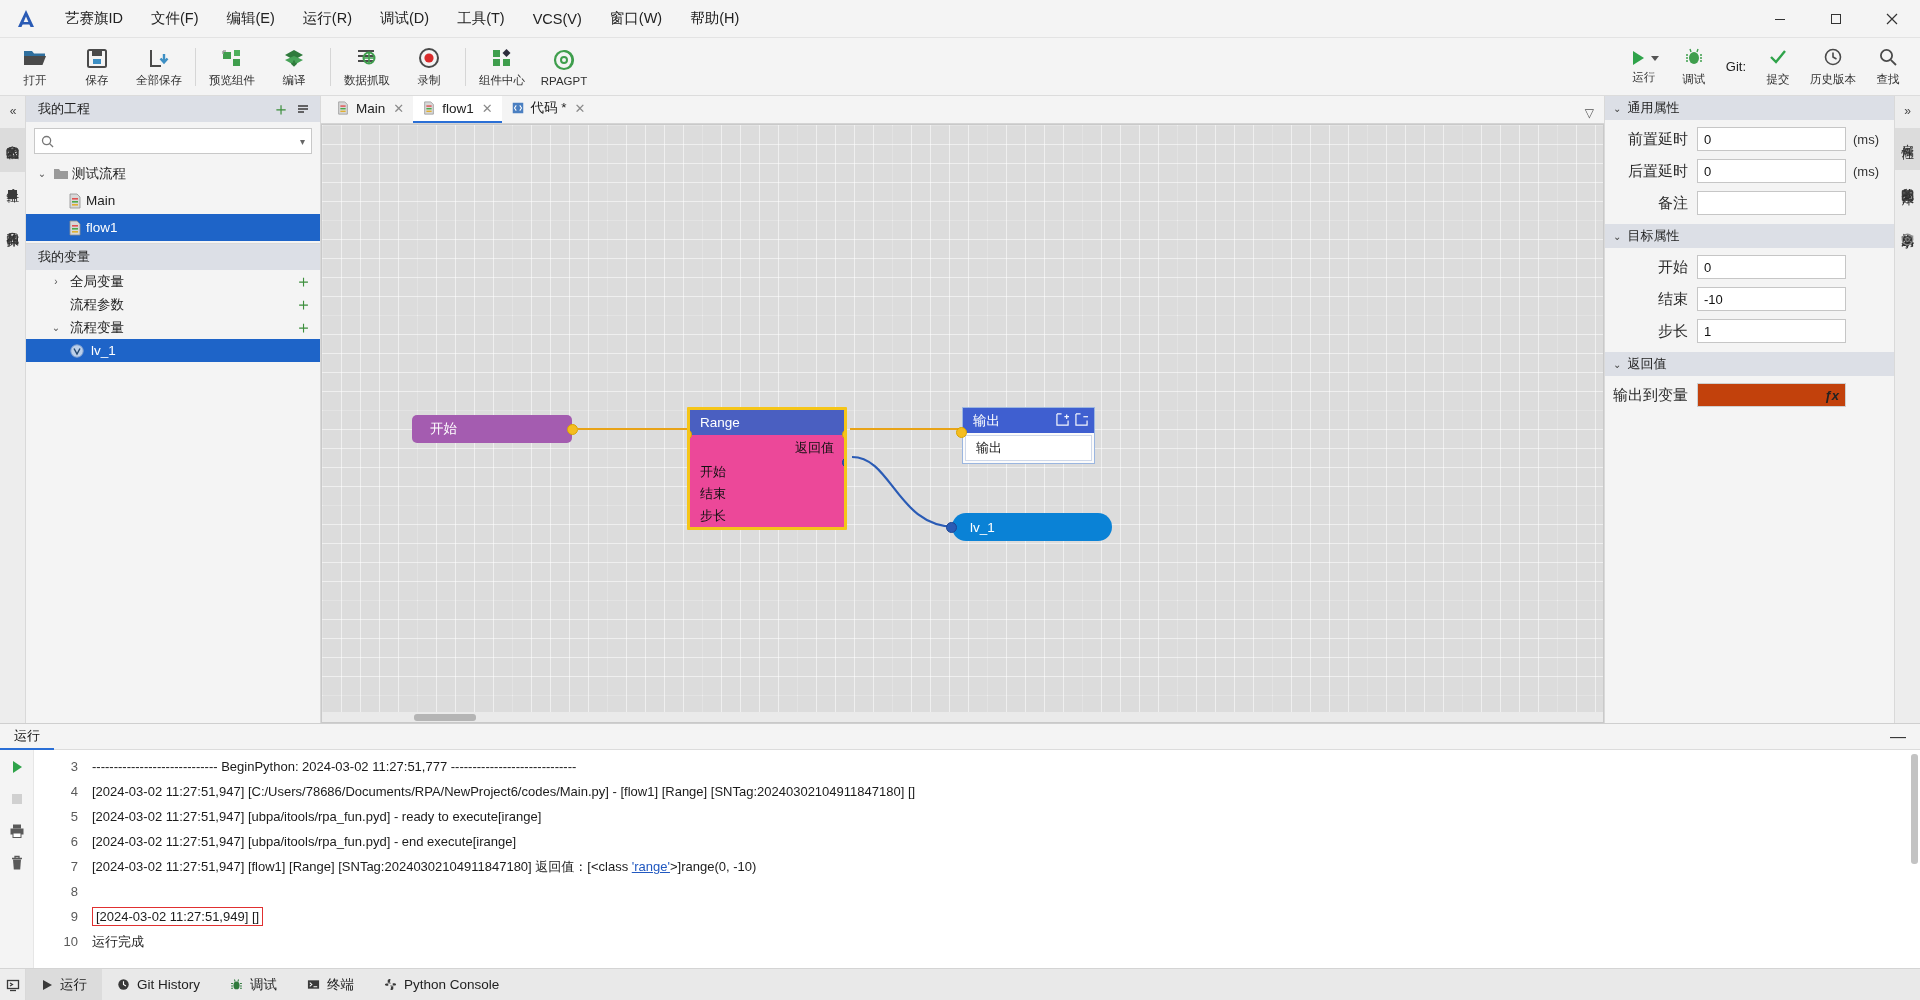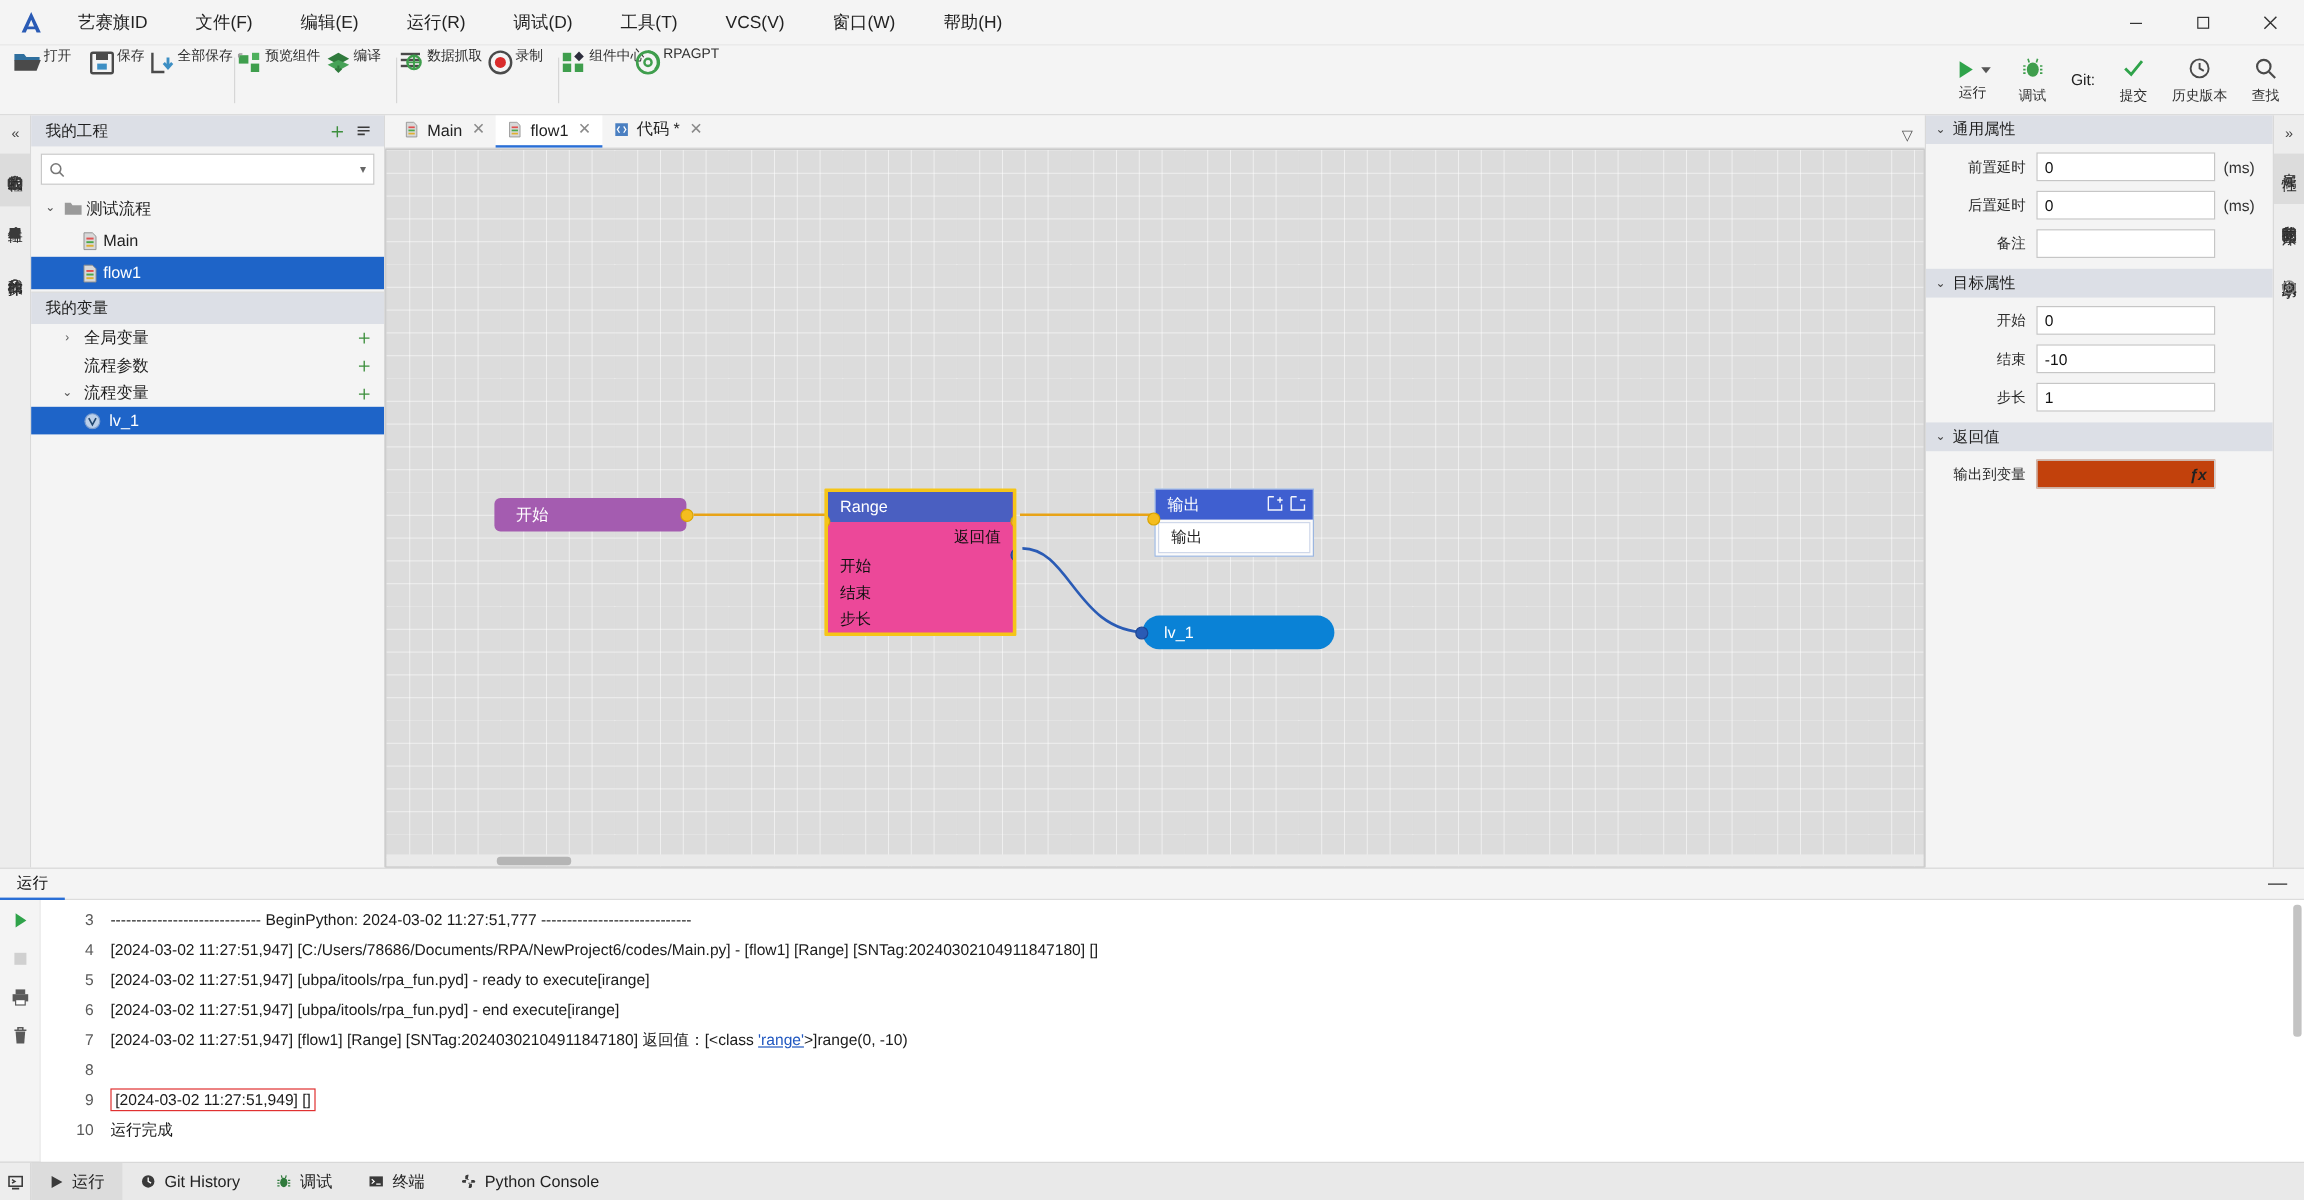--- a/index.html
+++ b/index.html
@@ -10,29 +10,29 @@
     color: #1f1f1f;
     background: #f4f4f4;
   }
   .app { width:1920px; height:1000px; display:flex; flex-direction:column; background:#f4f4f4; }
 
   
   .menubar { height:38px; background:#f4f4f4; display:flex; align-items:center;
              border-bottom:1px solid #e3e3e3; flex:0 0 38px; }
   .app-logo { width:52px; height:38px; display:flex; align-items:center; justify-content:center; }
   .app-logo svg { display:block; }
-  .menu-items { display:flex; align-items:center; gap:14px; }
+  .menu-items { display:flex; align-items:center; gap:2px; }
   .menu-item { padding:6px 13px; font-size:14.5px; color:#222; cursor:default; white-space:nowrap; }
   .win-ctrls { margin-left:auto; display:flex; height:38px; }
   .win-btn { width:56px; height:38px; display:flex; align-items:center; justify-content:center; color:#333; }
 
   
   .toolbar { height:58px; background:#f4f4f4; display:flex; align-items:center;
              border-bottom:1px solid #dcdcdc; flex:0 0 58px; padding-left:4px; position:relative; }
-  .tbtn { width:62px; height:56px; display:flex; flex-direction:row; 
+  .tbtn { width:62px; height:56px; display:flex; flex-direction:column; align-items:center;
           justify-content:center; gap:2px; cursor:default; }
   .tbtn .ticon { height:26px; display:flex; align-items:center; justify-content:center; }
   .tbtn .tlabel { font-size:11.5px; color:#303030; white-space:nowrap; }
   .tsep { width:1px; height:38px; background:#d6d6d6; margin:0 5px; }
   .toolbar-right { margin-left:auto; display:flex; align-items:center; padding-right:8px; gap:2px; }
   .trbtn { display:flex; flex-direction:column; align-items:center; justify-content:center;
            min-width:48px; height:56px; gap:2px; padding:0 6px; }
   .trbtn .tlabel { font-size:11.5px; color:#303030; white-space:nowrap; }
   .git-label { font-size:13px; color:#222; padding:0 6px; }
   .caret-dn { width:0;height:0;border-left:4px solid transparent;border-right:4px solid transparent;
@@ -129,21 +129,21 @@
   .hscroll .thumb { position:absolute; left:92px; top:2px; width:62px; height:7px; background:#b5b5b5;
                     border-radius:3px; }
 
   
   .rightpanel { width:290px; flex:0 0 290px; background:#f4f4f4; border-left:1px solid #d9d9d9;
                 display:flex; flex-direction:column; }
   .sec-head { height:24px; background:#dcdfe6; display:flex; align-items:center; padding-left:8px;
               font-size:13px; gap:6px; }
   .sec-head .chev { font-size:10px; color:#444; }
   .prow { height:26px; display:flex; align-items:center; margin-top:6px; padding:0 6px 0 0; }
-  .prow .plab { width:92px; text-align:right; font-size:12px; color:#2b2b2b; padding-right:9px; }
+  .prow .plab { width:92px; text-align:right; font-size:15px; color:#2b2b2b; padding-right:9px; }
   .prow .pinput { flex:1; height:24px; background:#fff; border:1px solid #c6c6c6; display:flex;
                   align-items:center; padding:0 6px; font-size:13px; color:#111; }
   .prow .pinput.disabled { background:#c2410c; border-color:#cfcfcf; }
   .prow .unit { width:42px; padding-left:7px; font-size:13px; color:#333; }
   .prow .fx { margin-left:auto; font-style:italic; font-weight:bold; font-size:13px; color:#222; }
   .rail-r { width:26px; flex:0 0 26px; background:#ededed; border-left:1px solid #d9d9d9;
             display:flex; flex-direction:column; align-items:center; padding-top:4px; }
 
   
   .console { height:245px; flex:0 0 245px; display:flex; flex-direction:column;

